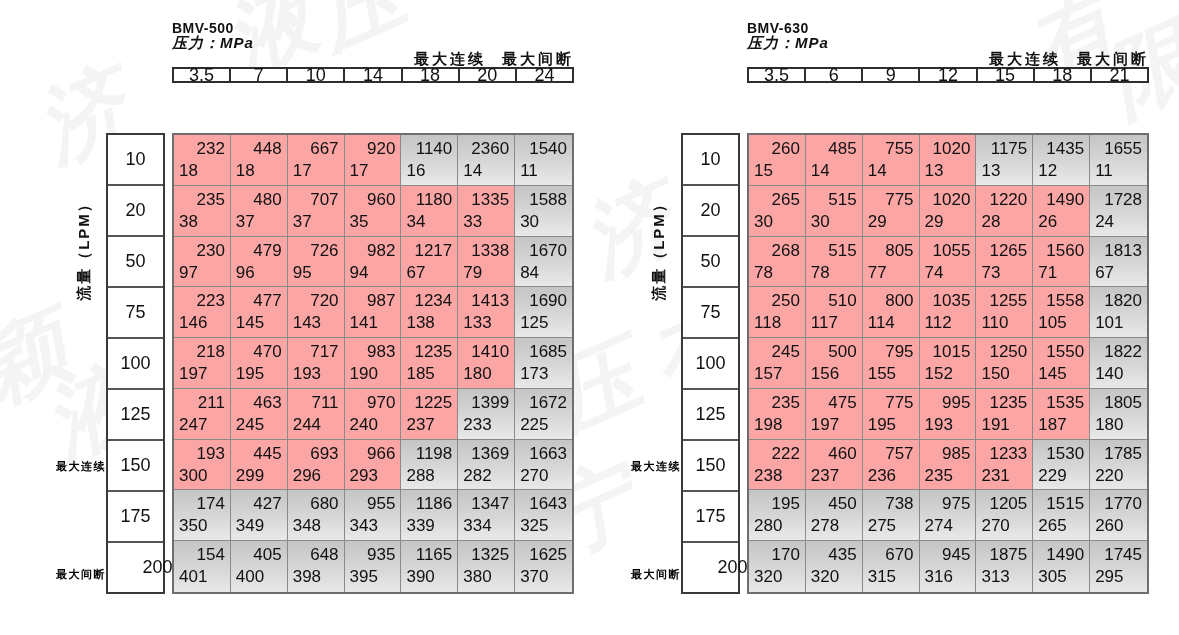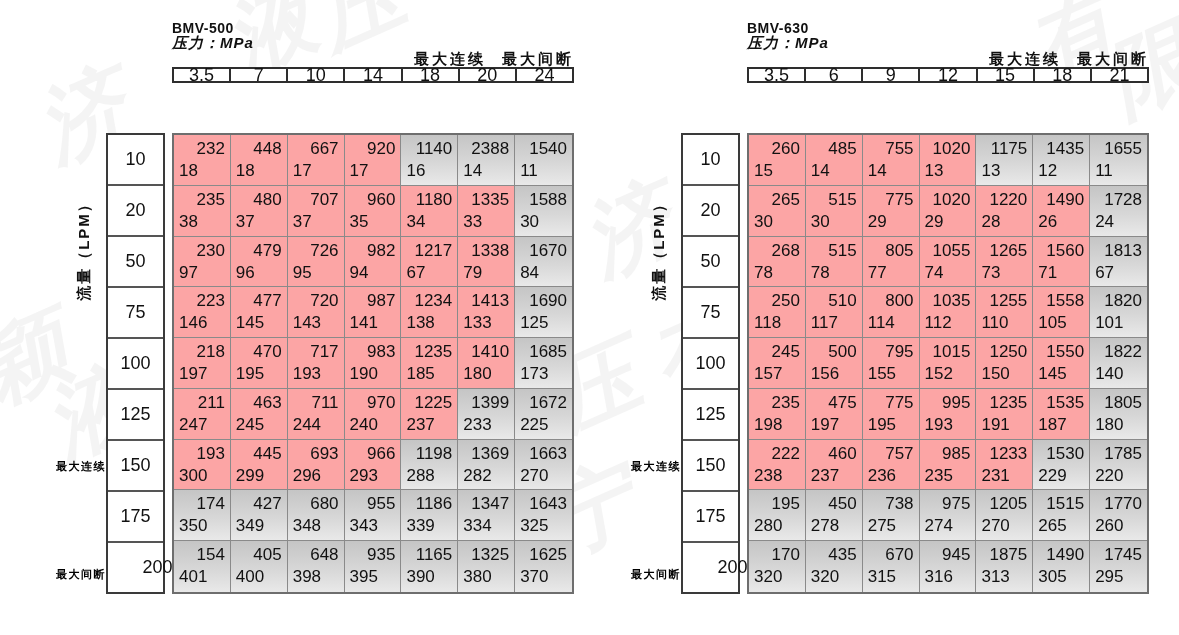--- a/index.html
+++ b/index.html
@@ -138,21 +138,21 @@
       </div>
       <div class="cell">
         <span class="t">920</span>
         <span class="b">17</span>
       </div>
       <div class="cell gray">
         <span class="t">1140</span>
         <span class="b">16</span>
       </div>
       <div class="cell gray">
-        <span class="t">2388</span>
+        <span class="t">2360</span>
         <span class="b">14</span>
       </div>
       <div class="cell gray">
         <span class="t">1540</span>
         <span class="b">11</span>
       </div>
       <div class="cell">
         <span class="t">235</span>
         <span class="b">38</span>
       </div>

